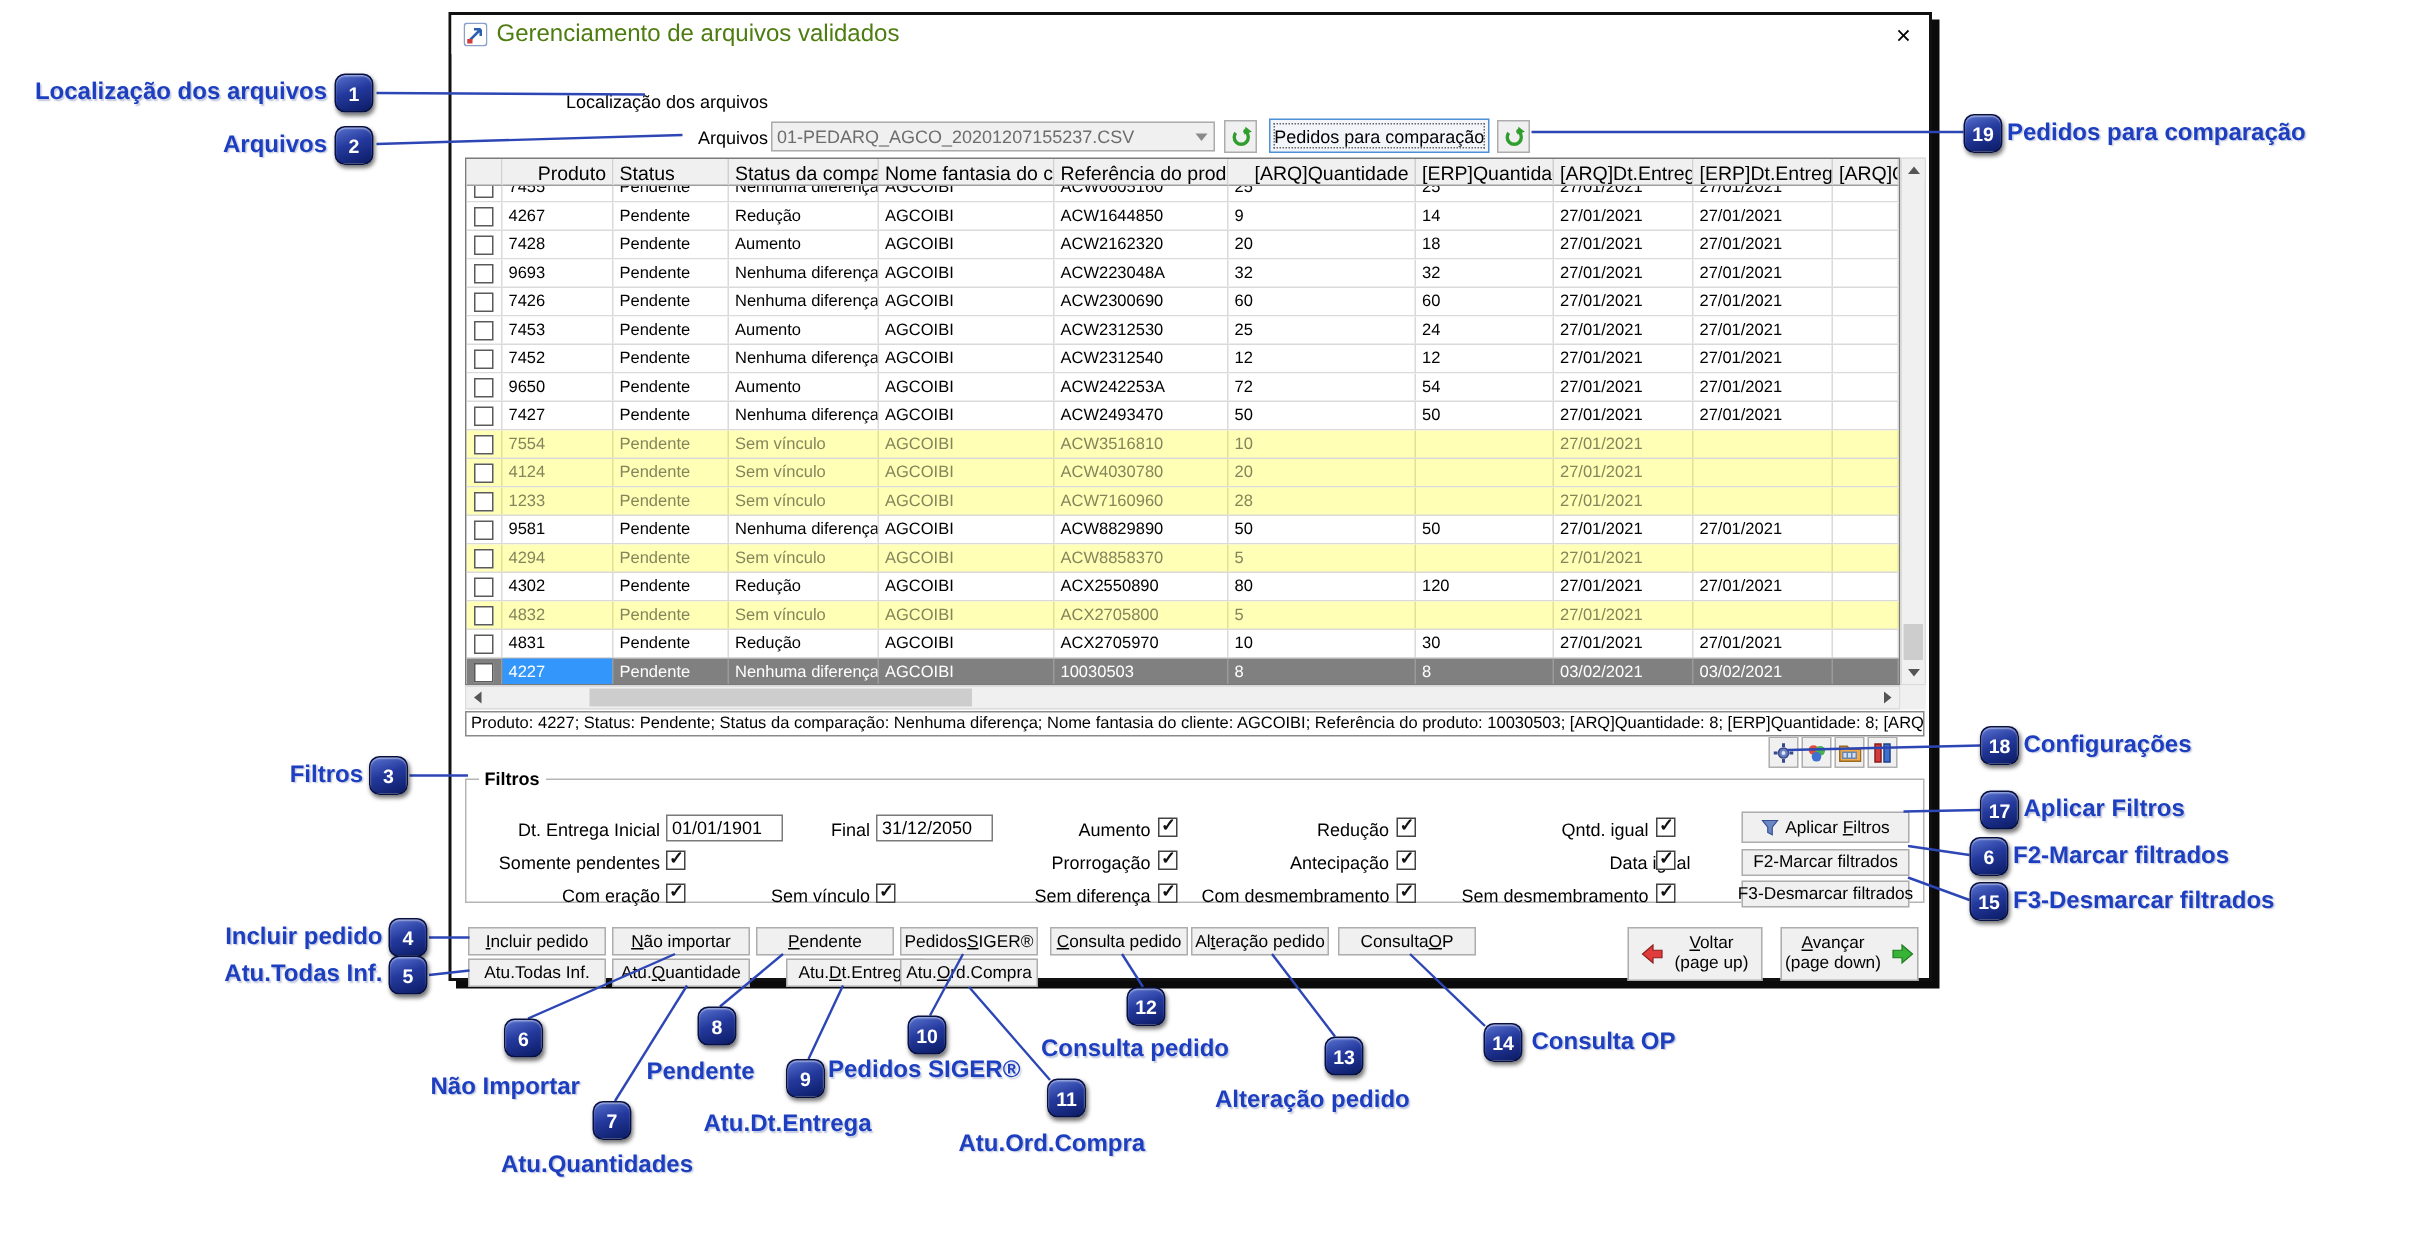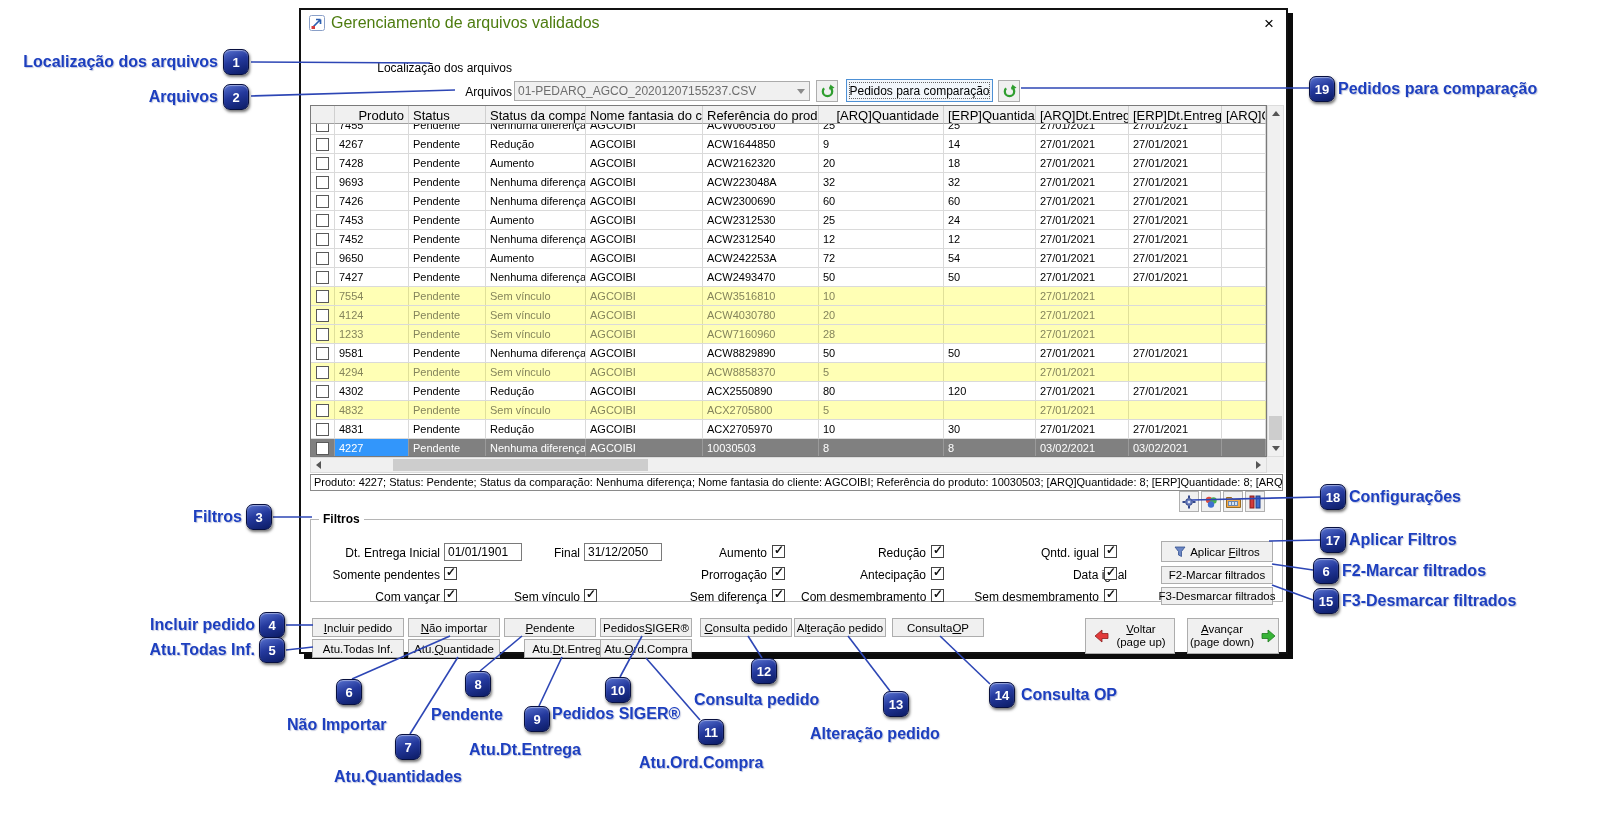--- a/index.html
+++ b/index.html
@@ -489,21 +489,21 @@
 
       <div class="flabel" style="left:0; top:42px; width:129px;">Somente pendentes</div>
       <div class="fcb checked" style="left:133px; top:41px;"></div>
       <div class="flabel" style="left:330px; top:42px; width:126px;">Prorrogação</div>
       <div class="fcb checked" style="left:461px; top:41px;"></div>
       <div class="flabel" style="left:490px; top:42px; width:125px;">Antecipação</div>
       <div class="fcb checked" style="left:620px; top:41px;"></div>
       <div class="flabel" style="left:688px; top:42px; width:128px;">Data igual</div>
       <div class="fcb checked" style="left:793px; top:41px;"></div>
 
-      <div class="flabel" style="left:0; top:64px; width:129px;">Com vançar</div>
+      <div class="flabel" style="left:0; top:64px; width:129px;">Com eração</div>
       <div class="fcb checked" style="left:133px; top:63px;"></div>
       <div class="flabel" style="left:200px; top:64px; width:69px;">Sem vínculo</div>
       <div class="fcb checked" style="left:273px; top:63px;"></div>
       <div class="flabel" style="left:330px; top:64px; width:126px;">Sem diferença</div>
       <div class="fcb checked" style="left:461px; top:63px;"></div>
       <div class="flabel" style="left:490px; top:64px; width:125px;">Com desmembramento</div>
       <div class="fcb checked" style="left:620px; top:63px;"></div>
       <div class="flabel" style="left:660px; top:64px; width:128px;">Sem desmembramento</div>
       <div class="fcb checked" style="left:793px; top:63px;"></div>
 

